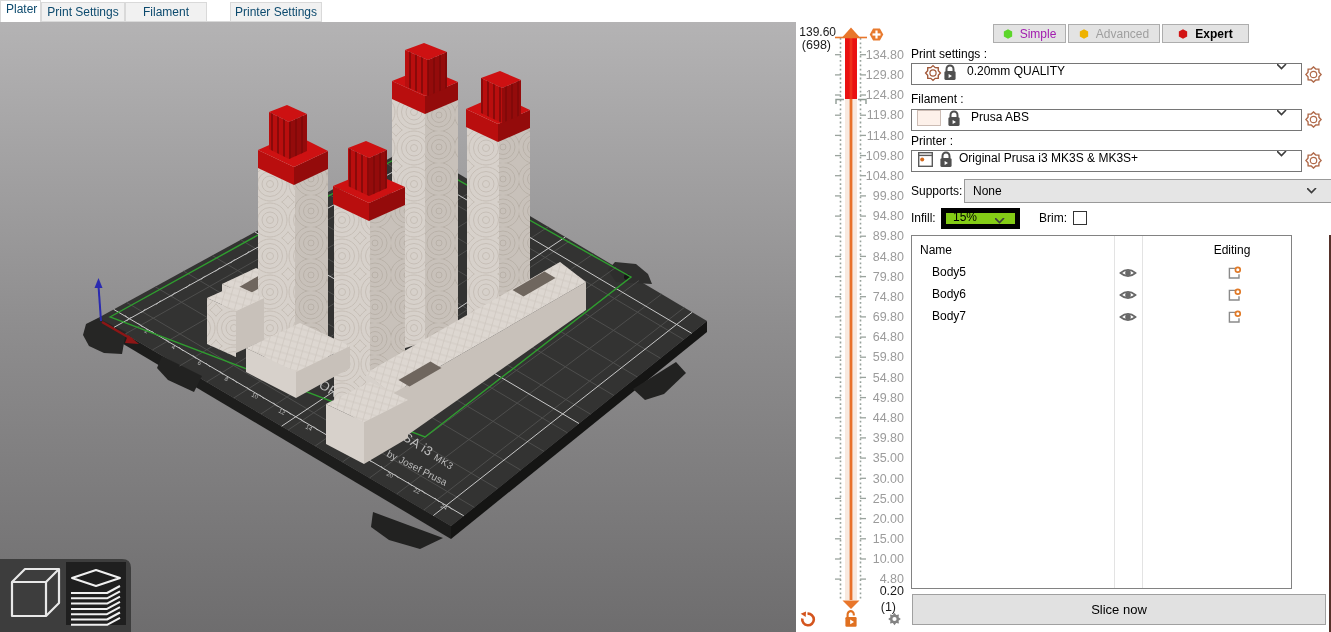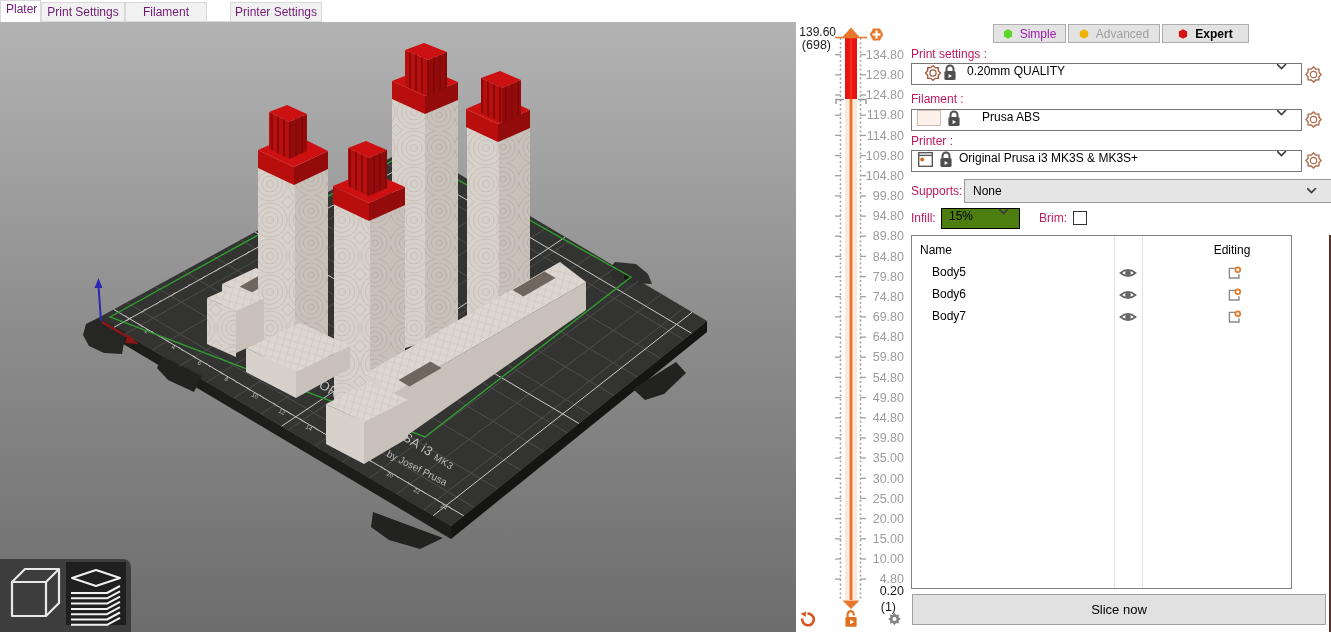--- a/index.html
+++ b/index.html
@@ -1,21 +1,21 @@
 <!DOCTYPE html>
 <html><head><meta charset="utf-8"><style>
 *{margin:0;padding:0;box-sizing:border-box}
 body{width:1331px;height:632px;font-family:"Liberation Sans",sans-serif;background:#fff;position:relative;overflow:hidden}
 .tabs{position:absolute;left:0;top:0;width:100%;height:22px;background:#fff}
-.tab{position:absolute;top:2px;height:20px;background:#f1f1f1;border:1px solid #d9d9d9;border-bottom:none;font-size:12px;color:#701a75;text-align:center;line-height:19px}
+.tab{position:absolute;top:2px;height:20px;background:#f1f1f1;border:1px solid #d9d9d9;border-bottom:none;font-size:12px;color:#0c4a6e;text-align:center;line-height:19px}
 .tab.active{top:0;height:22px;background:#fff;border-color:#d9d9d9;line-height:17px;text-align:left;padding-left:5px}
 .tabline{position:absolute;left:41px;top:21px;width:281px;height:1px;background:#d9d9d9}
 .modebtn{position:absolute;top:24px;height:19px;background:#e3e3e3;border:1px solid #adadad;display:flex;align-items:center;justify-content:center;font-size:12px}
 .combo{position:absolute;left:911px;width:391px;height:22px;background:#fff;border:1px solid #767676;display:flex;font-size:12px}
-.lbl{position:absolute;left:911px;font-size:12px;color:#be185d}
+.lbl{position:absolute;left:911px;font-size:12px;color:#000000}
 </style></head>
 <body>
 <div class="tabs">
  <div class="tab active" style="left:0;width:41px">Plater</div>
  <div class="tab" style="left:41px;width:84px">Print Settings</div>
  <div class="tab" style="left:125px;width:82px">Filament Settings</div>
  <div class="tab" style="left:230px;width:92px">Printer Settings</div>
  <div class="tabline"></div>
 </div>
 <svg width="796" height="610" viewBox="0 0 796 610" style="position:absolute;left:0;top:22px">
@@ -413,21 +413,21 @@
 <div class="lbl" style="top:92px">Filament :</div>
 <div class="combo" style="top:109px">
  <div style="width:24px;height:16px;background:#fdf1ea;border:1px solid #ccbcb4;margin-left:5px"></div>
  <svg width="16" height="17" style="flex:0 0 16px;margin-left:5px">
       <g transform="translate(2,1)">
         <path d="M2.5,6 L2.5,4.2 A3.5,3.8 0 0 1 9.5,4.2 L9.5,6" fill="none" stroke="#4f4f4f" stroke-width="2"></path>
         <rect x="0.4" y="6" width="11.2" height="9" rx="1.6" fill="#4f4f4f"></rect>
         <polygon points="4.6,9 8,11 4.6,13" fill="#fff"></polygon>
       </g>
     </svg>
- <span style="margin-left:20px">Prusa ABS</span>
+ <span style="margin-left:9px">Prusa ABS</span>
  <svg width="10" height="6" style="margin-left:auto;margin-right:14px">
       <polyline points="0,0 4.5,4.5 9,0" fill="none" stroke="#3c3c3c" stroke-width="1.6"></polyline>
     </svg>
 </div>
 <svg width="17" height="17" style="position:absolute;left:1305px;top:111px">
     <polygon points="16.10,8.50 13.98,10.77 13.87,13.87 10.77,13.98 8.50,16.10 6.23,13.98 3.13,13.87 3.02,10.77 0.90,8.50 3.02,6.23 3.13,3.13 6.23,3.02 8.50,0.90 10.77,3.02 13.87,3.13 13.98,6.23" fill="none" stroke="#b06a4a" stroke-width="1.4"></polygon>
     <circle cx="8.5" cy="8.5" r="3.2" fill="none" stroke="#b06a4a" stroke-width="1.2"></circle>
   </svg>
 <div class="lbl" style="top:134px">Printer :</div>
 <div class="combo" style="top:150px">
@@ -455,21 +455,21 @@
     <circle cx="8.5" cy="8.5" r="3.2" fill="none" stroke="#b06a4a" stroke-width="1.2"></circle>
   </svg>
 <div class="lbl" style="top:184px">Supports:</div>
 <div style="position:absolute;left:964px;top:179px;width:368px;height:24px;background:#e5e5e5;border:1px solid #999;display:flex;align-items:center;font-size:12px">
  <span style="margin-left:8px">None</span>
  <svg width="10" height="6" style="margin-left:auto;margin-right:14px">
       <polyline points="0,0 4.5,4.5 9,0" fill="none" stroke="#3c3c3c" stroke-width="1.6"></polyline>
     </svg>
 </div>
 <div class="lbl" style="top:211px">Infill:</div>
-<div style="position:absolute;left:941px;top:208px;width:79px;height:21px;background:#4d7c0f;border:1px solid #000000;display:flex;align-items:flex-start;font-size:12px">
+<div style="position:absolute;left:941px;top:208px;width:79px;height:21px;background:#84cc16;border:5px solid #000000;display:flex;align-items:flex-end;font-size:12px">
  <span style="margin-left:7px">15%</span>
  <svg width="10" height="6" style="margin-left:auto;margin-right:10px">
       <polyline points="0,0 4.5,4.5 9,0" fill="none" stroke="#3c3c3c" stroke-width="1.6"></polyline>
     </svg>
 </div>
 <div class="lbl" style="left:1039px;top:211px">Brim:</div>
 <div style="position:absolute;left:1073px;top:211px;width:14px;height:14px;background:#fff;border:1px solid #333"></div>
 
 <div style="position:absolute;left:911px;top:235px;width:381px;height:354px;border:1px solid #828282;background:#fff">
  <div style="position:absolute;left:202px;top:0;width:1px;height:100%;background:#e3e3e3"></div>

